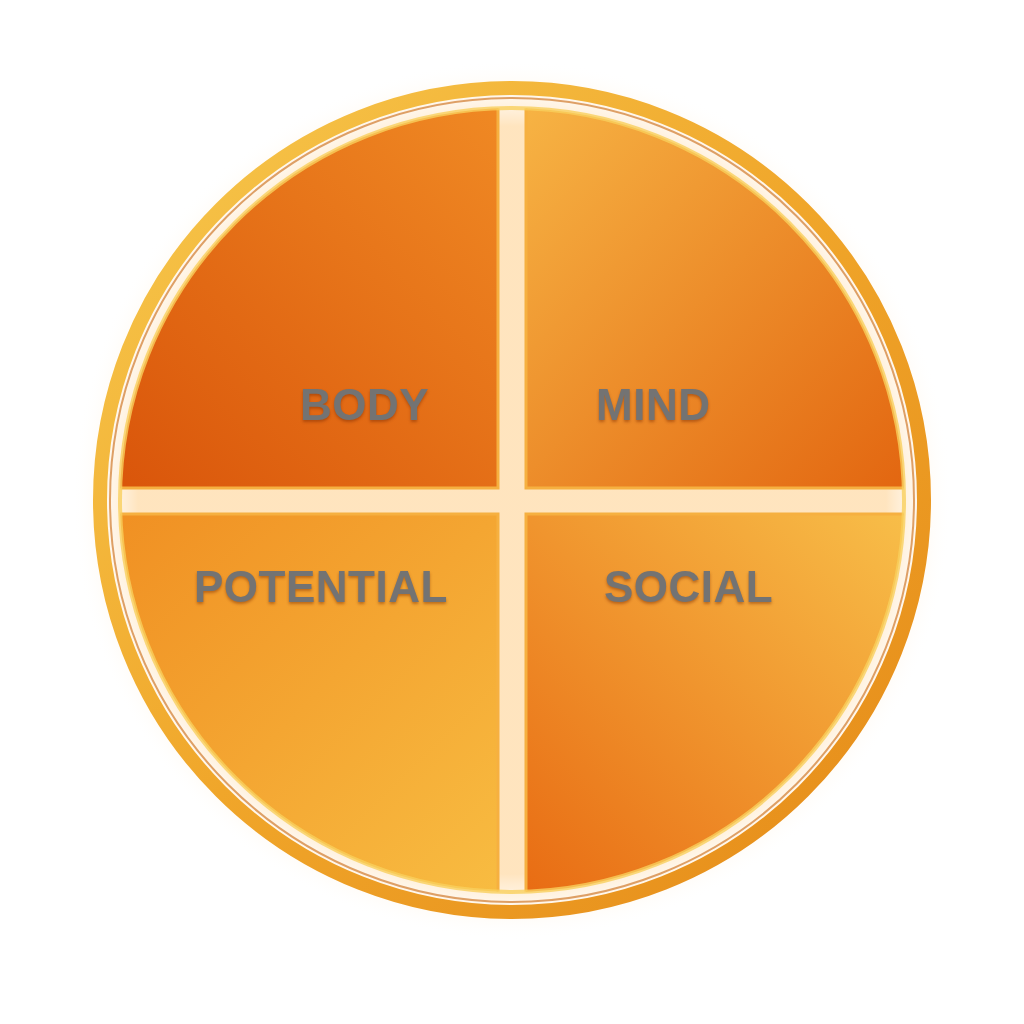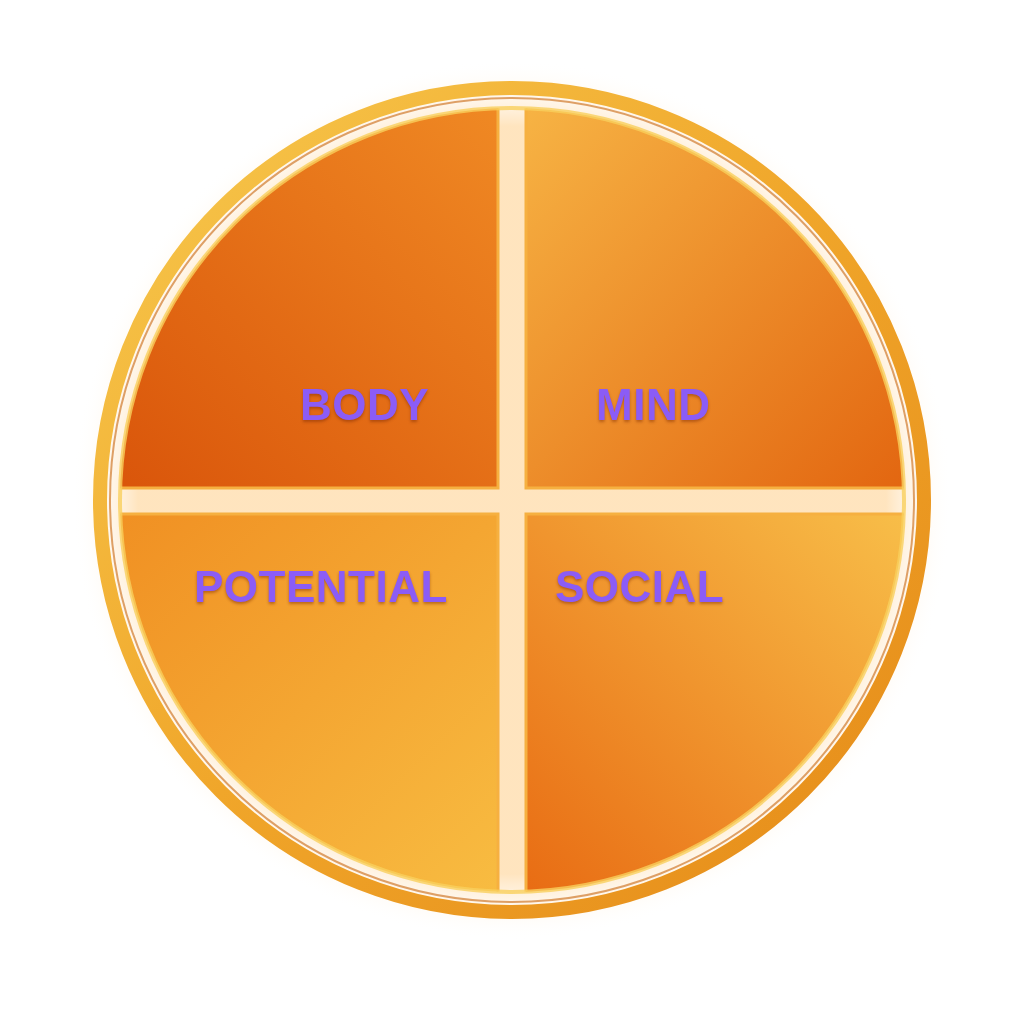--- a/index.html
+++ b/index.html
@@ -1,18 +1,18 @@
 <!DOCTYPE html>
 <html><head>
 <meta charset="utf-8">
 <style>
   html, body { margin:0; padding:0; background:#ffffff; }
   body { width:1024px; height:1024px; position:relative; overflow:hidden; font-family:"Liberation Sans", sans-serif; }
   svg { position:absolute; left:0; top:0; }
-  .label { position:absolute; font-family:"Liberation Sans", sans-serif; font-weight:bold; font-size:44px; color:#8b5cf6; text-shadow:0 2px 3px rgba(120,40,0,0.45); white-space:nowrap; letter-spacing:0.5px; }
+  .label { position:absolute; font-family:"Liberation Sans", sans-serif; font-weight:bold; font-size:44px; color:#737373; text-shadow:0 2px 3px rgba(120,40,0,0.45); white-space:nowrap; letter-spacing:0.5px; }
 </style>
 </head>
 <body>
 
 <svg width="1024" height="1024" viewBox="0 0 1024 1024">
   <defs>
     <radialGradient id="glow" cx="50%" cy="50%" r="50%">
       <stop offset="85%" stop-color="#ffb347" stop-opacity="0.35"></stop>
       <stop offset="100%" stop-color="#ffffff" stop-opacity="0"></stop>
     </radialGradient>
@@ -51,13 +51,13 @@
     <rect x="526" y="90" width="398" height="398" fill="url(#trGrad)" stroke="#f6b040" stroke-width="3"></rect>
     <rect x="100" y="514" width="398" height="398" fill="url(#blGrad)" stroke="#f6b040" stroke-width="3"></rect>
     <rect x="526" y="514" width="398" height="398" fill="url(#brGrad)" stroke="#f6b040" stroke-width="3"></rect>
   </g>
   <circle cx="512" cy="500" r="392" fill="none" stroke="#f9cf5c" stroke-width="4" opacity="0.8"></circle>
 </svg>
 
 <div class="label" style="left:300px; top:380px;">BODY</div>
 <div class="label" style="left:596px; top:380px;">MIND</div>
 <div class="label" style="left:194px; top:562px;">POTENTIAL</div>
-<div class="label" style="left:555px; top:562px;">SOCIAL</div>
+<div class="label" style="left:604px; top:562px;">SOCIAL</div>
 
 </body></html>

